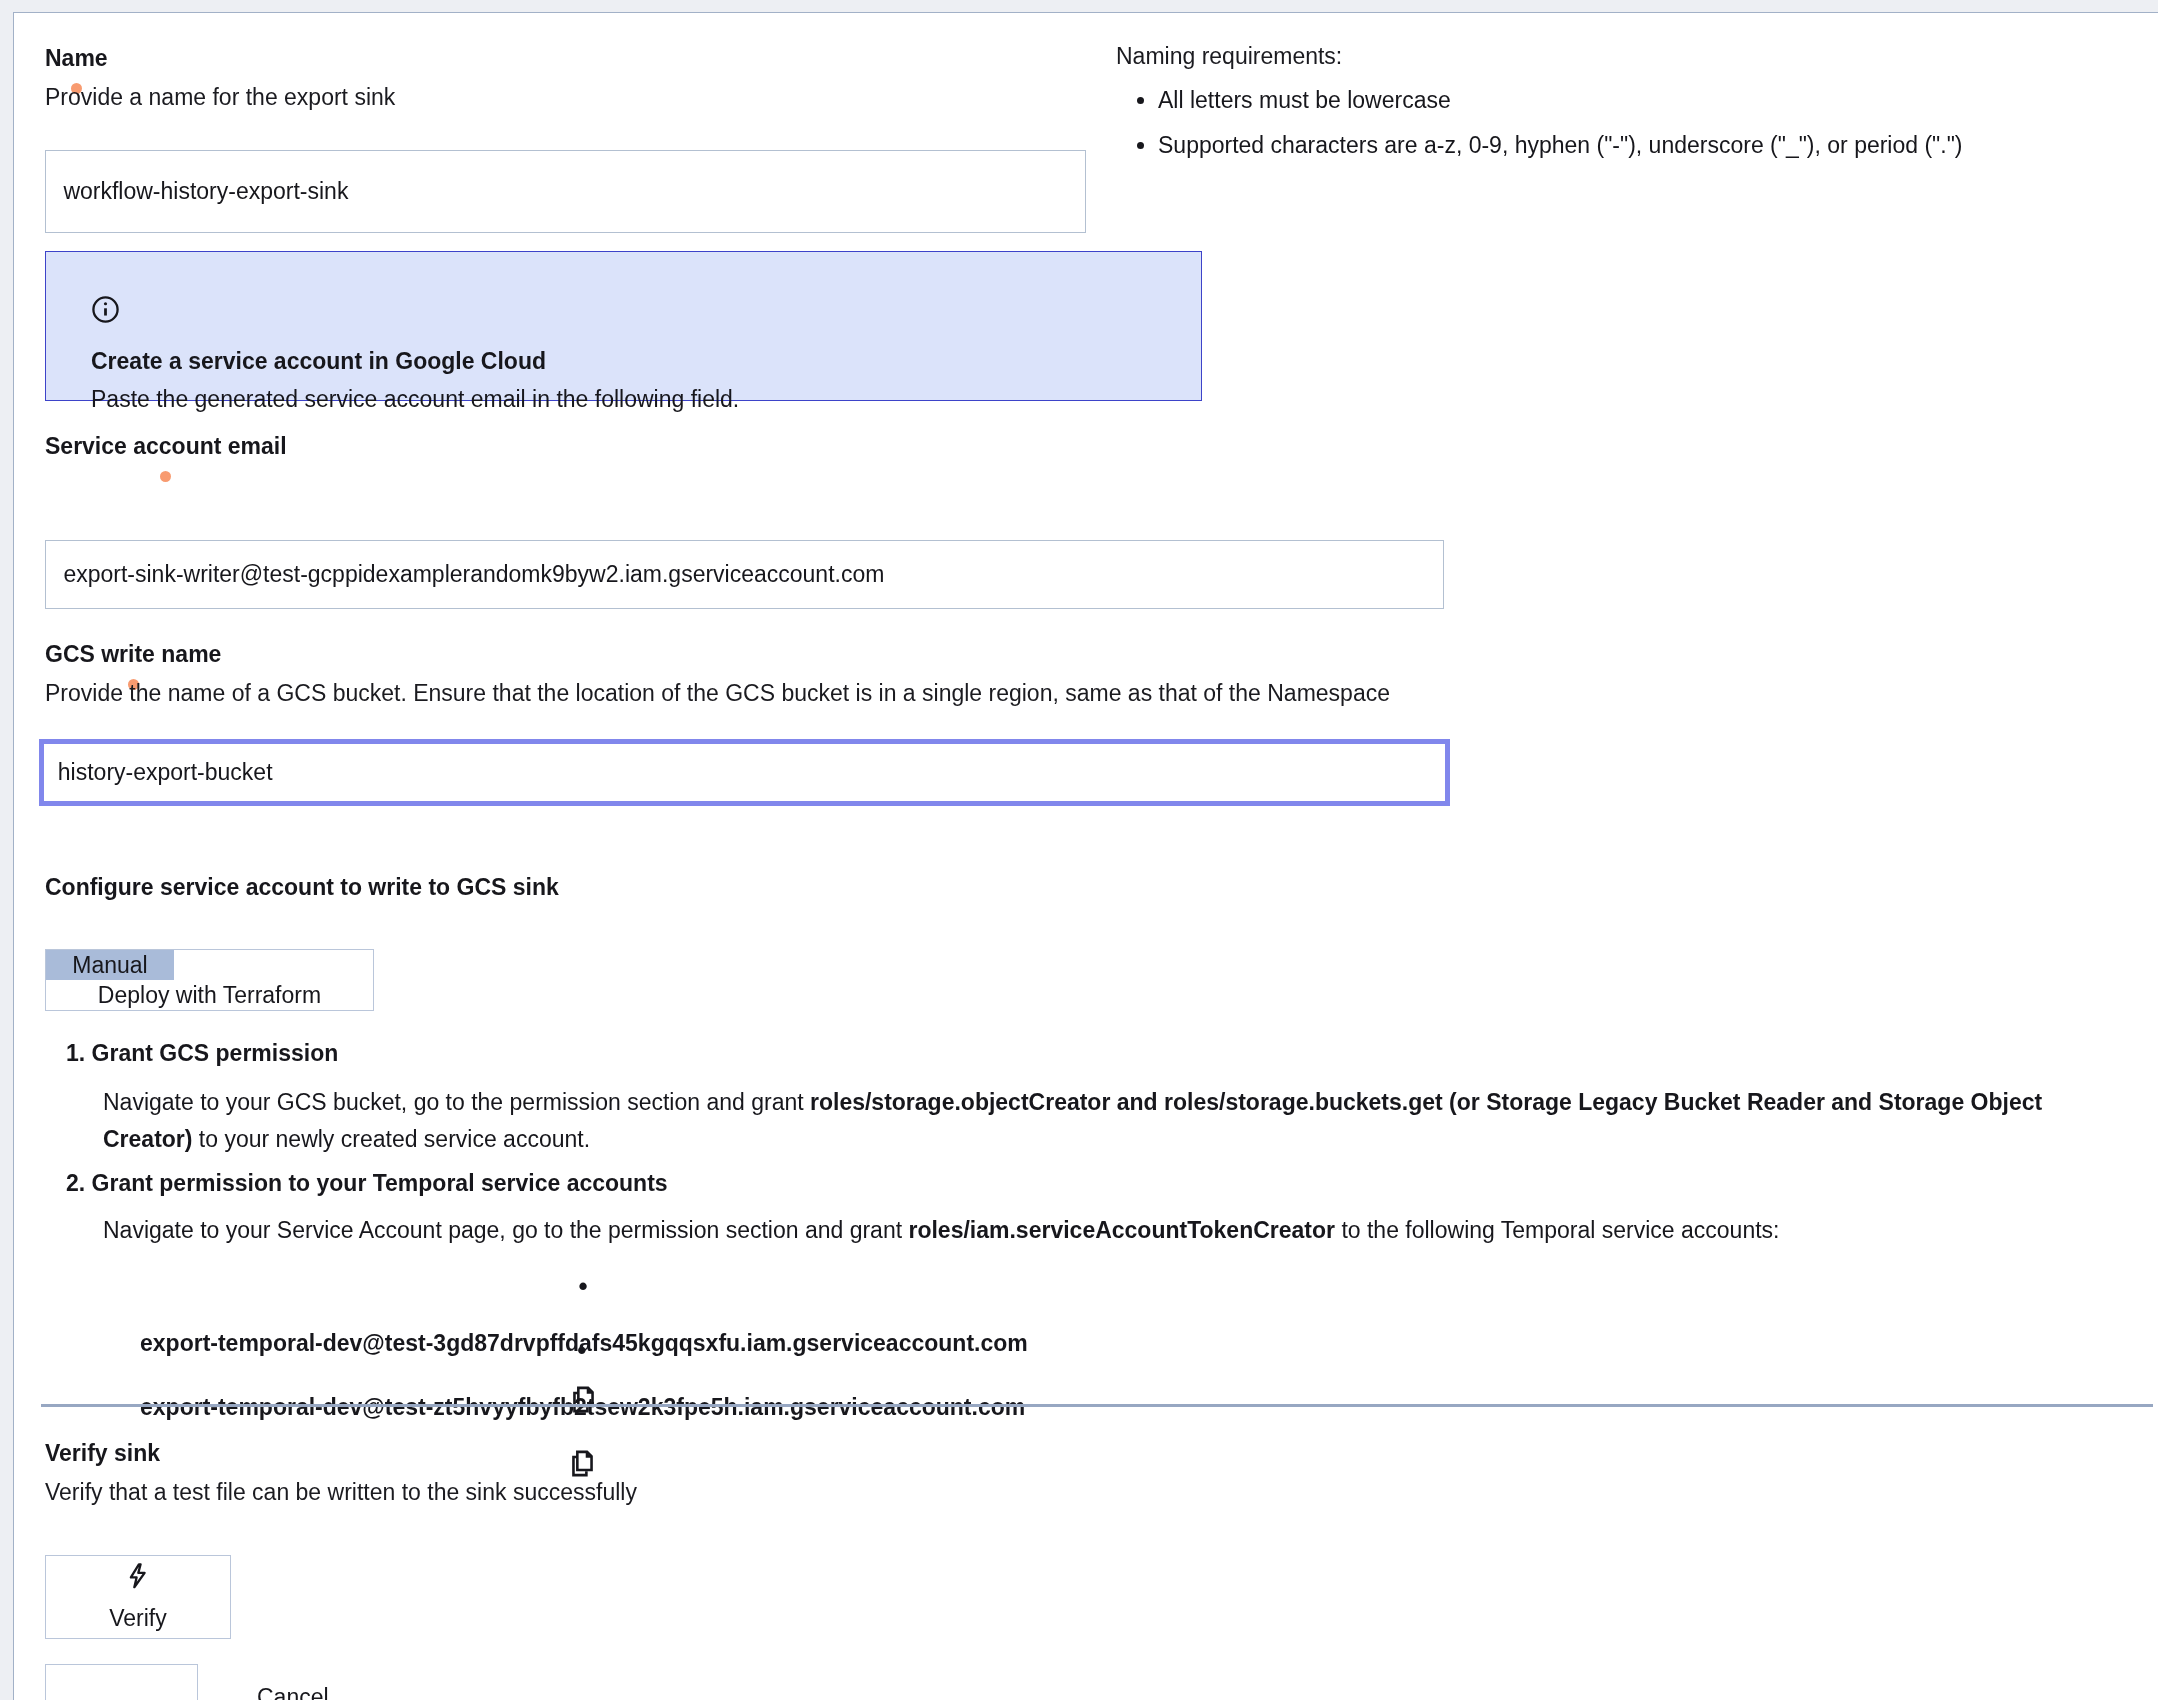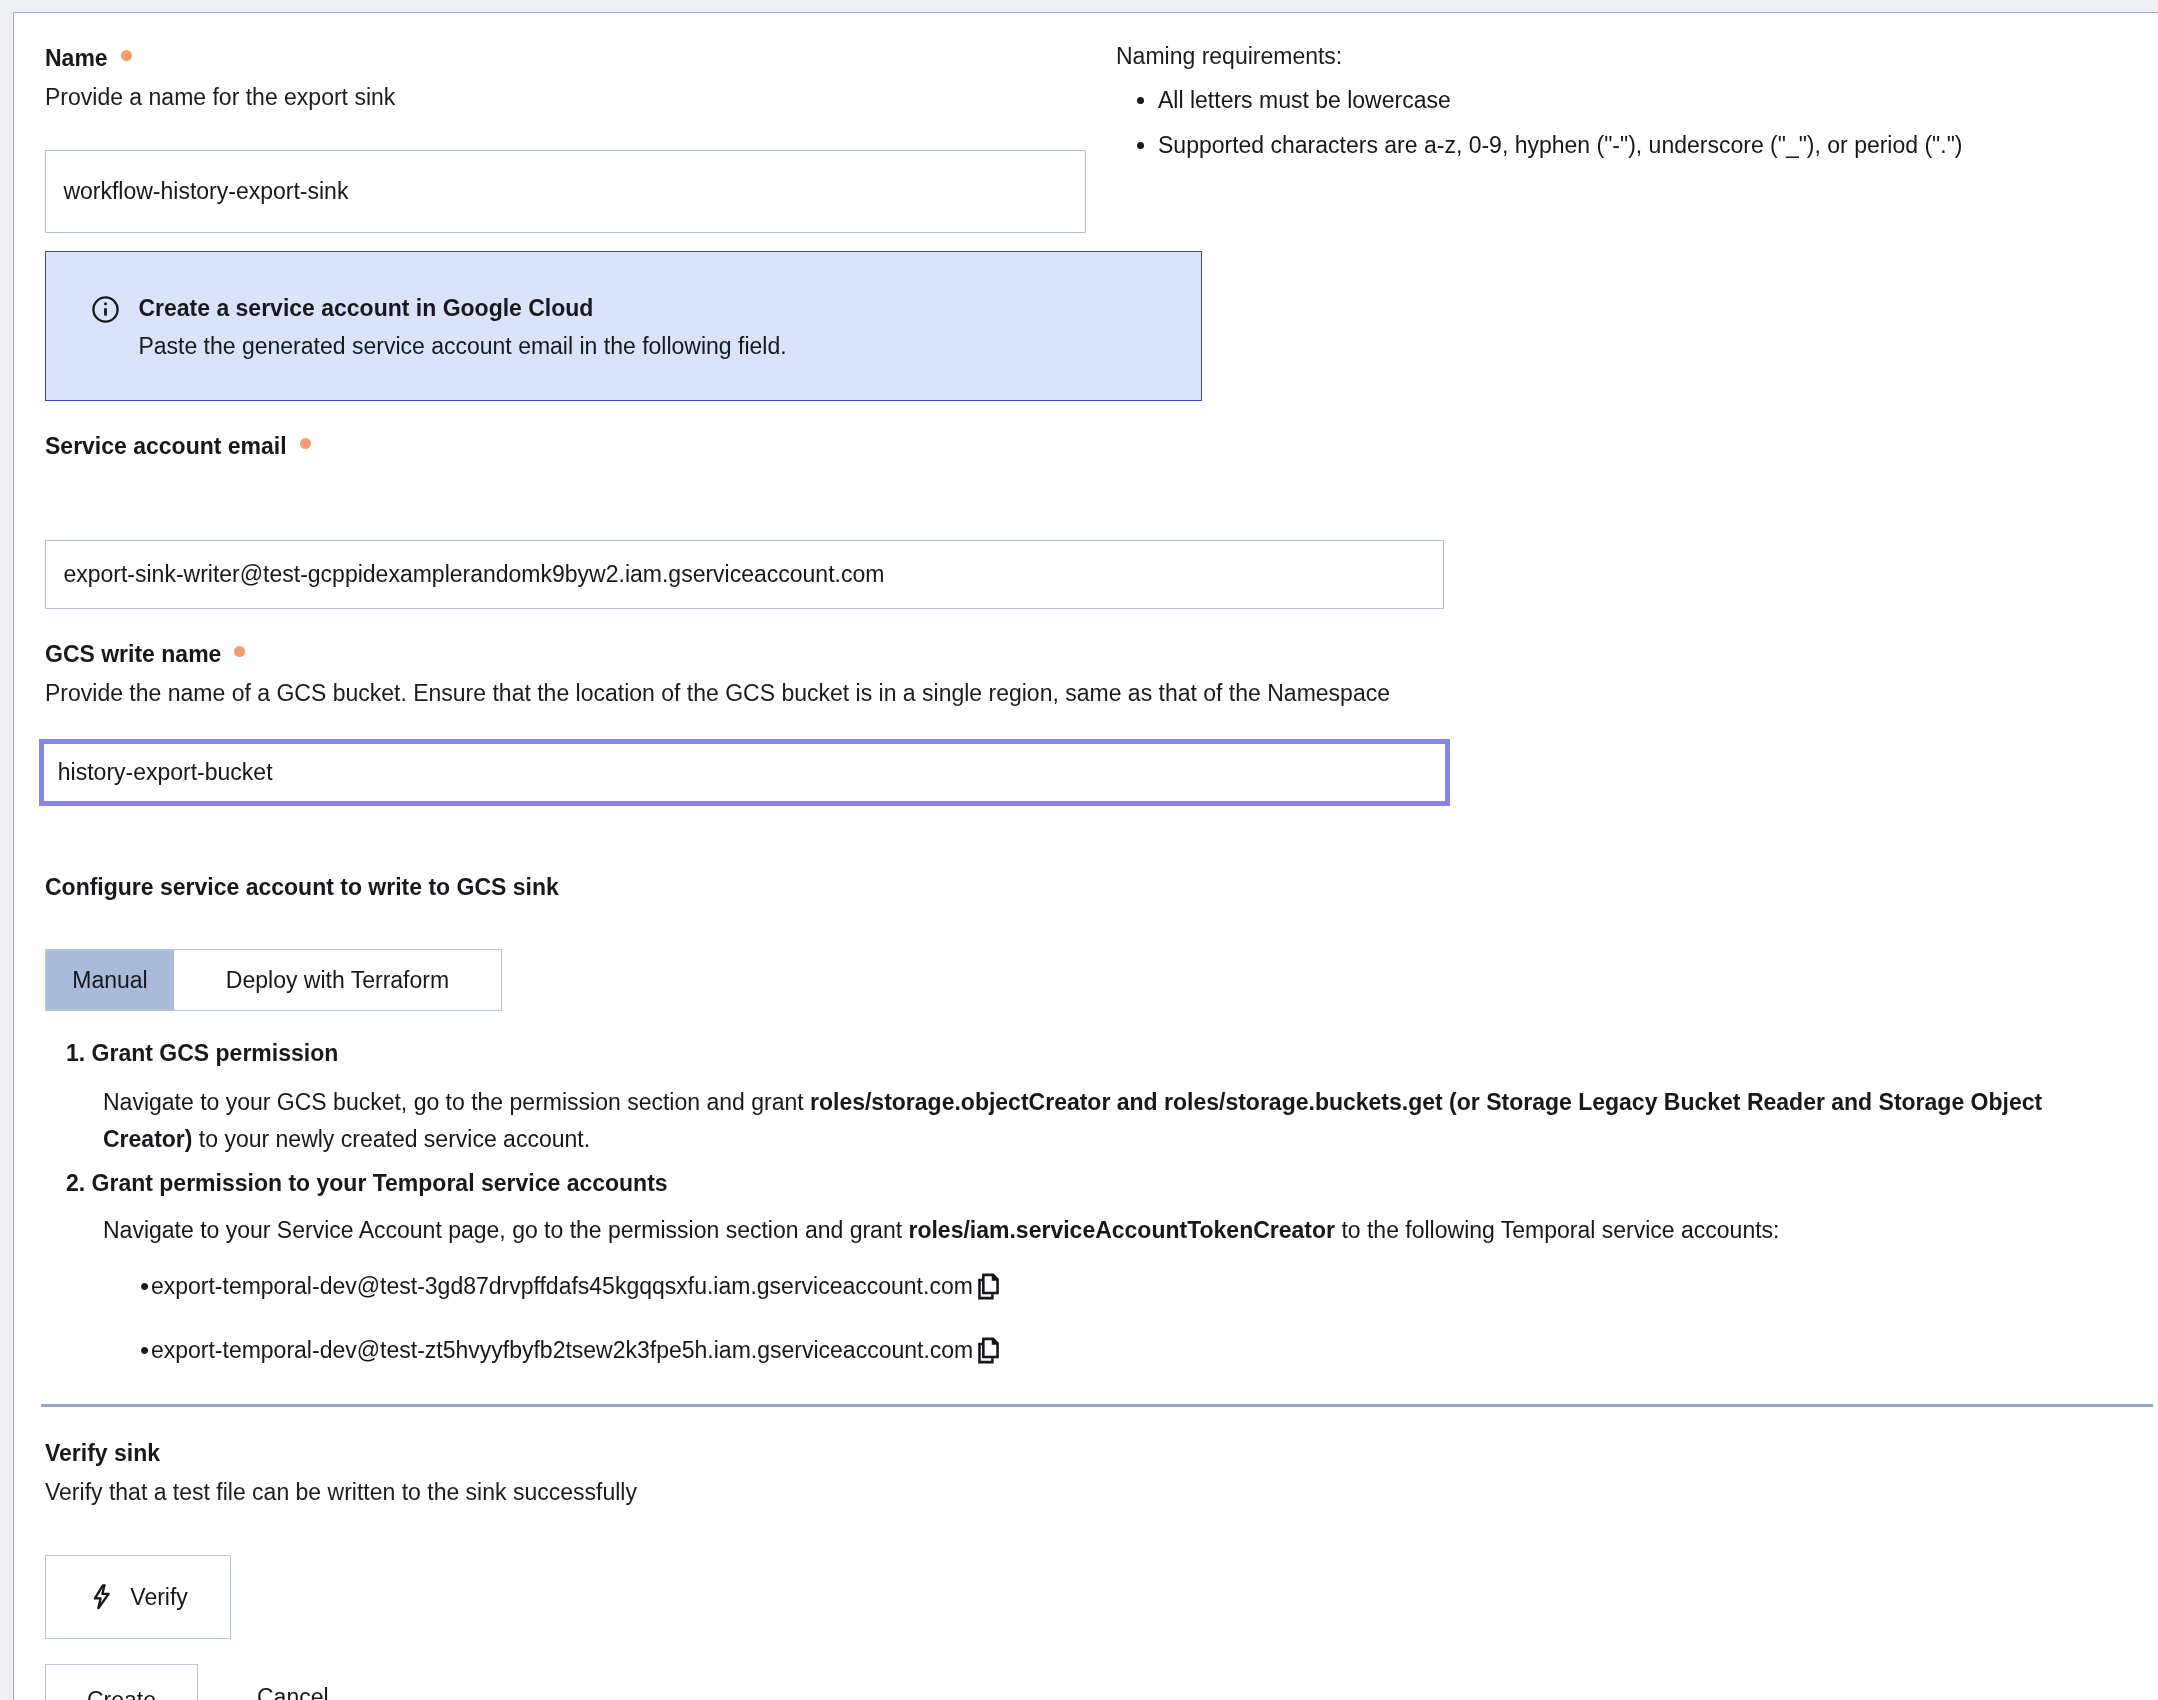--- a/index.html
+++ b/index.html
@@ -15,21 +15,21 @@
     overflow:hidden;
     background:#edeff3;
   }
   .card{
     position:absolute;
     left:13px; top:12px; right:0; bottom:0;
     background:#ffffff;
     border-top:1.8px solid #a2b1c7;
     border-left:1.8px solid #a2b1c7;
   }
-  .abs{position:absolute;}
+  .abs{position:absolute;flex-direction:column;}
   .label{
     font-size:23px;
     font-weight:700;
     line-height:33px;
     display:flex;
     align-items:center;
     gap:13px;
   }
   .req-dot{
     width:11px;height:11px;border-radius:50%;
@@ -96,22 +96,22 @@
     font-size:23px;
     cursor:pointer;
     height:100%;
     box-sizing:border-box;
   }
   .tab.selected{background:#a9bbd9;}
   .step-title{font-size:23px;font-weight:700;line-height:35px;}
   .step-para{font-size:23px;line-height:37px;}
   .step-para b{font-weight:700;}
   .acct-row{
-    display:flex;align-items:center;
-    font-size:23px;line-height:33px;
+    display:flex;align-items:center;gap:24px;
+    font-size:23px;line-height:33px;font-weight:bold;
   }
   .acct-row::before{
     content:"•";
     font-size:26px;
     margin-right:1.8px;
   }
   .icon-btn{
     background:none;border:none;padding:0;cursor:pointer;
     display:inline-flex;align-items:center;
   }

